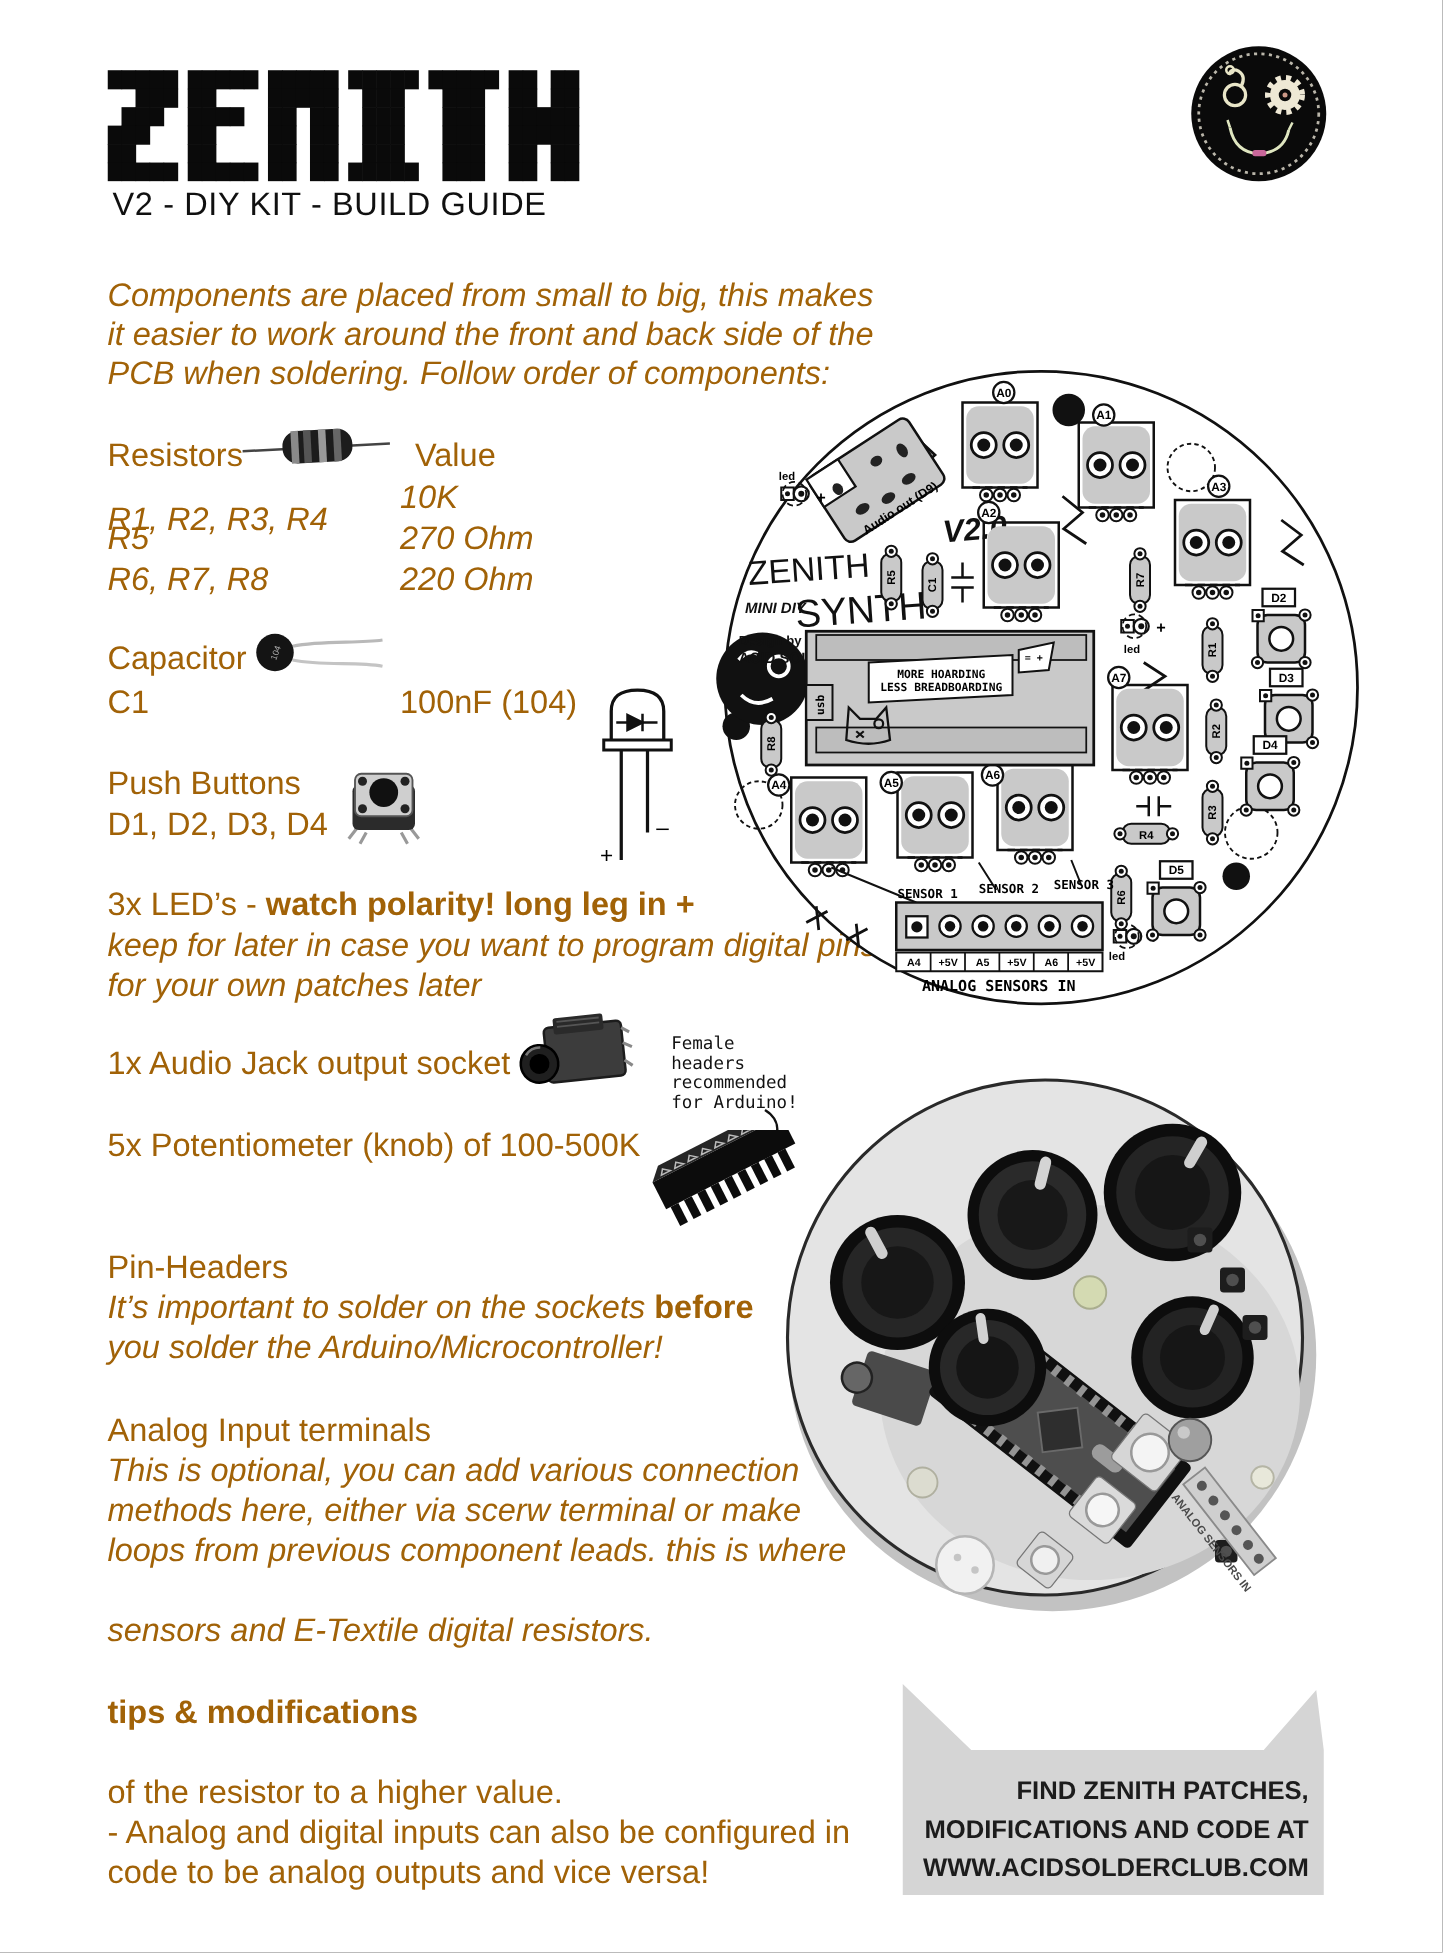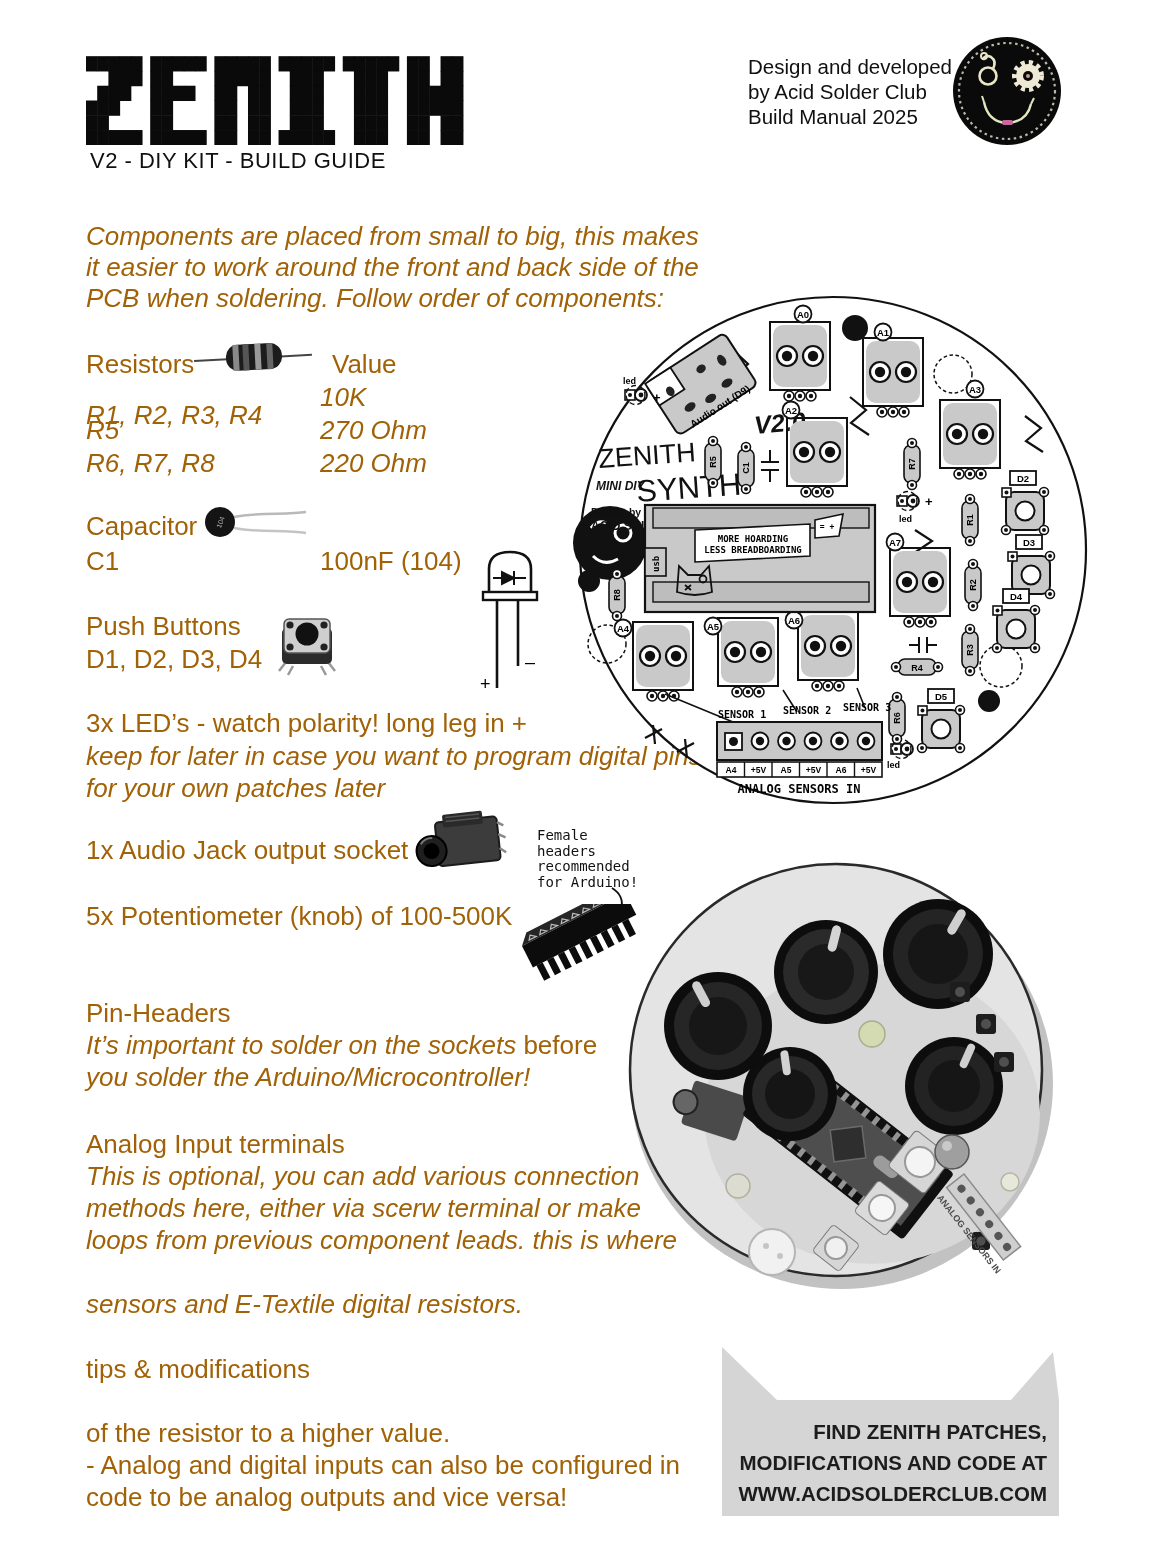--- a/index.html
+++ b/index.html
@@ -1,22 +1,22 @@
 <!DOCTYPE html>
 <html><head>
 <meta charset="utf-8">
 <title>ZENITH V2 Build Guide</title>
 <style>
   html,body{margin:0;padding:0;background:#888;}
   .page{position:relative;width:1154px;height:1562px;background:#ffffff;overflow:hidden;
         font-family:"Liberation Sans",sans-serif;color:#101010;margin:0 auto;}
   .t{position:absolute;font-size:26px;line-height:31px;white-space:nowrap;color:#a16207;}
   .i{font-style:italic;}
-  .b{font-weight:normal;}
-  .subtitle{position:absolute;left:90px;top:148px;font-size:22px;letter-spacing:.5px;}
+  .b{font-weight:bold;}
+  .subtitle{position:absolute;left:90px;top:148px;font-size:26px;letter-spacing:.5px;}
   .credit{position:absolute;left:748px;top:54px;font-size:20.5px;line-height:25px;}
   .mono-note{position:absolute;left:537px;top:828px;font-family:"DejaVu Sans Mono",monospace;
              font-size:14px;line-height:15.5px;color:#111;}
   svg{position:absolute;display:block;}
   svg text{font-family:"Liberation Sans",sans-serif;}
   .pcbmono{font-family:"DejaVu Sans Mono",monospace;font-weight:bold;}
 </style>
 </head>
 <body>
 
@@ -156,25 +156,20 @@
         <rect x="348" y="58" width="11.5" height="15"></rect>
         <rect x="359" y="58" width="11.5" height="15"></rect>
         <rect x="315" y="72.5" width="11.5" height="15"></rect>
         <rect x="326" y="72.5" width="11.5" height="15"></rect>
         <rect x="348" y="72.5" width="11.5" height="15"></rect>
         <rect x="359" y="72.5" width="11.5" height="15"></rect>
       </g>
   </svg>
   <div class="subtitle">V2 - DIY KIT - BUILD GUIDE</div>
 
-  <div class="credit">
-    <div>Design and developed</div>
-    <div>by Acid Solder Club</div>
-    <div>Build Manual 2025</div>
-  </div>
 
   <svg style="left:950px;top:34px" width="114" height="114" viewBox="0 0 114 114">
     <circle cx="57" cy="57" r="54" fill="#0a0a0a"></circle>
     <circle cx="57" cy="57" r="48" fill="none" stroke="#f5f0e0" stroke-width="2.2" stroke-dasharray="2.5 3.5" opacity="0.75"></circle>
 
     <g stroke="#e9e6c8" fill="none" stroke-width="2.6">
       <circle cx="38" cy="42" r="8.5"></circle>
       <path d="M43,35 q4,-8 -2,-12 q-6,-3 -8,3"></path>
       <circle cx="34" cy="22" r="3" stroke-width="2"></circle>
     </g>

